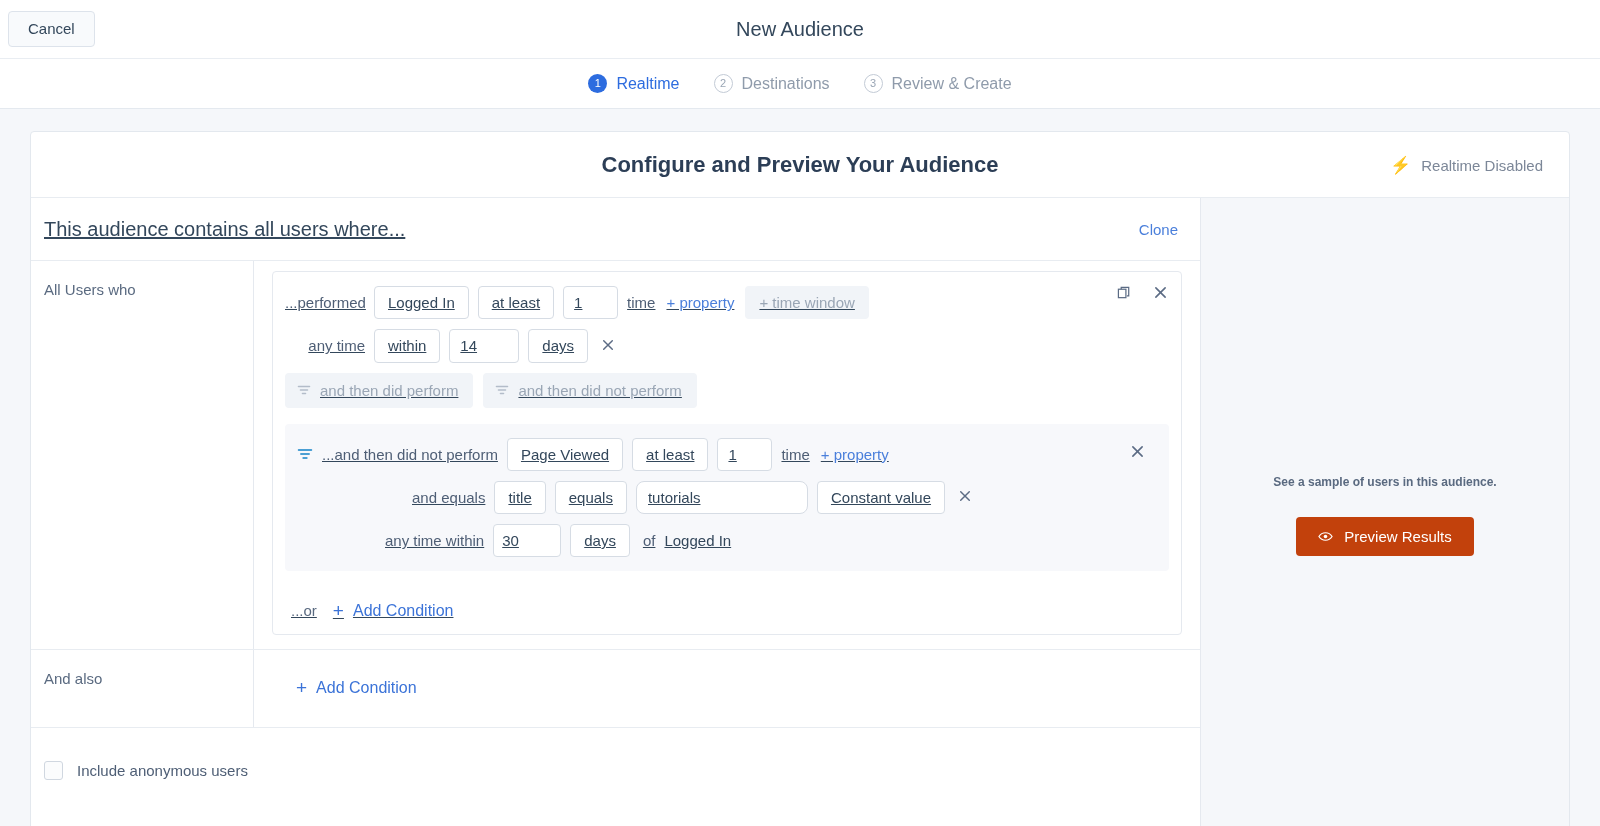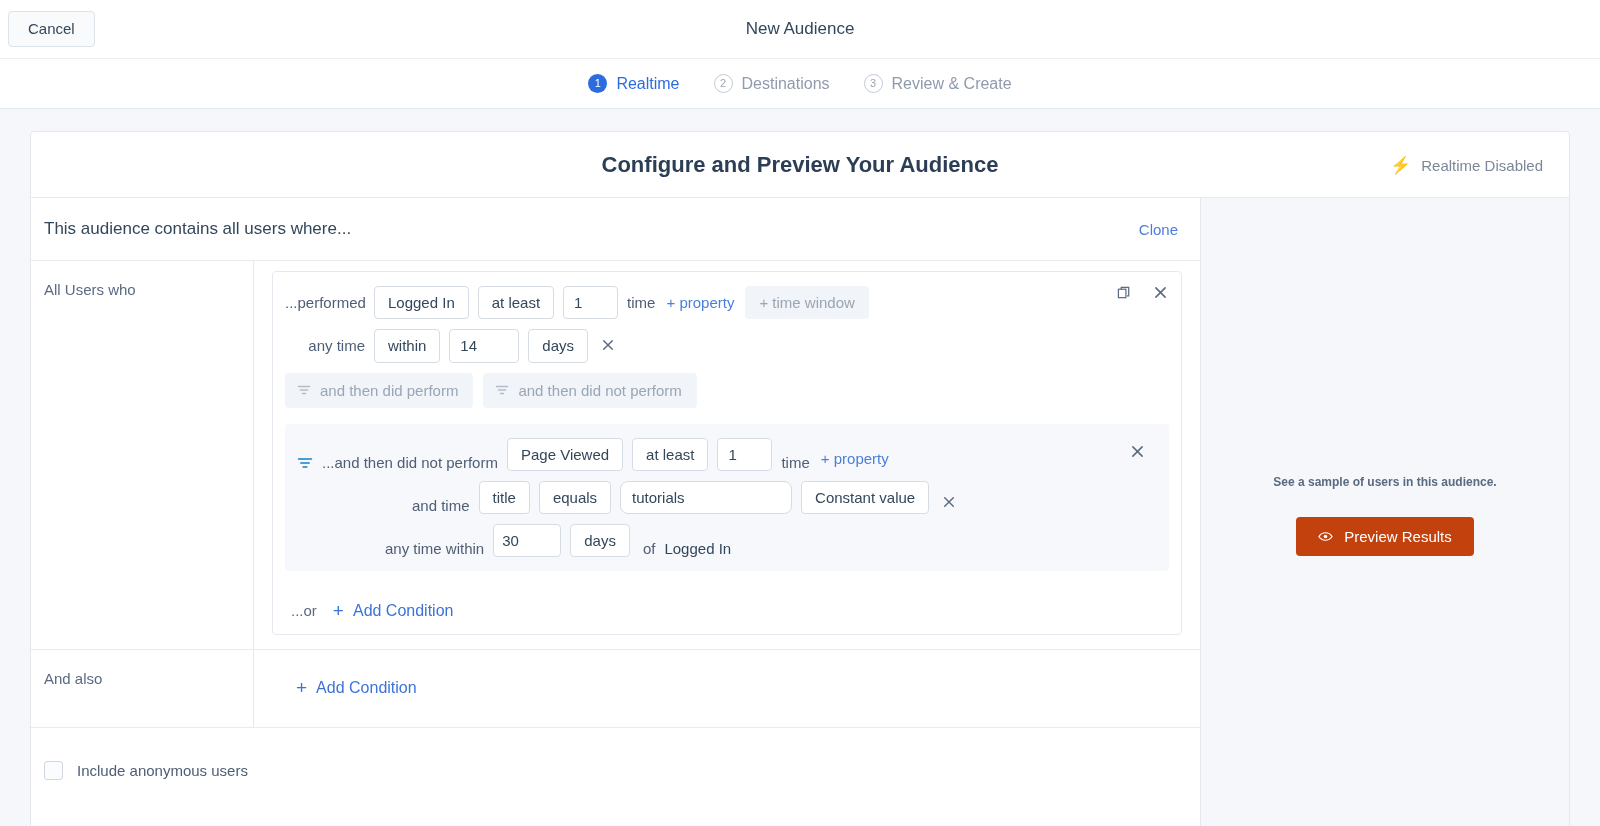--- a/index.html
+++ b/index.html
@@ -28,21 +28,21 @@
     background: #f8fafc;
     border: 1px solid #dde3eb;
     border-radius: 4px;
     cursor: pointer;
     line-height: 1.1;
   }
   .page-title {
     position: absolute;
     left: 0; right: 0;
     text-align: center;
-    font-size: 17px;
+    font-size: 20px;
     color: #33475b;
     pointer-events: none;
   }
 
   
   .steps {
     height: 50px;
     background: #ffffff;
     border-bottom: 1px solid #e4e9ef;
     display: flex;
@@ -129,21 +129,21 @@
 
   
   .contains-row {
     height: 63px;
     display: flex;
     align-items: center;
     justify-content: space-between;
     padding: 0 22px 0 13px;
     border-bottom: 1px solid #e8ecf1;
   }
-  .contains-text { font-size: 17px; color: #33475b; }
+  .contains-text { font-size: 20px; color: #33475b; text-decoration: underline; }
   .clone-link {
     font-size: 15px;
     color: #4a7fdb;
     cursor: pointer;
     background: none;
     border: none;
     font-family: inherit;
   }
 
   
@@ -163,20 +163,21 @@
     border-left: 1px solid #e5e9ef;
     padding: 10px 18px 14px 18px;
   }
 
   .cond-card {
     border: 1px solid #e5e9ef;
     border-radius: 4px;
     background: #fff;
     padding: 14px 12px 12px 12px;
     position: relative;
+    text-decoration: underline;
   }
   .cond-card-actions {
     position: absolute;
     top: 11px; right: 12px;
     display: flex;
     align-items: center;
     gap: 18px;
   }
   .icon-btn {
     background: none;
@@ -290,21 +291,21 @@
   
   .sub-cond {
     background: #f7f8fb;
     border-radius: 4px;
     margin-top: 16px;
     padding: 14px 12px 14px 12px;
     position: relative;
   }
   .sub-line {
     display: flex;
-    align-items: flex-end;
+    align-items: center;
     gap: 9px;
     margin-bottom: 10px;
   }
   .sub-line:last-child { margin-bottom: 0; }
   .sub-x {
     position: absolute;
     top: 18px; right: 20px;
   }
 
   .or-row {
@@ -495,21 +496,21 @@
                   </span>
                   <span class="lbl-txt">...and then did not perform</span>
                   <button class="pill">Page Viewed</button>
                   <button class="pill">at least</button>
                   <input class="num-input" value="1" style="">
                   <span class="lbl-txt">time</span>
                   <button class="link-btn">+ property</button>
                 </div>
 
                 <div class="sub-line" style="padding-left:115px">
-                  <span class="lbl-txt">and time</span>
+                  <span class="lbl-txt">and equals</span>
                   <button class="pill">title</button>
                   <button class="pill">equals</button>
                   <input class="text-input" value="tutorials" style="">
                   <button class="pill">Constant value</button>
                   <button class="x-btn">
                     <svg width="12" height="12" viewBox="0 0 14 14" stroke="currentColor" stroke-width="1.7" stroke-linecap="round" fill="none">
                       <path d="M2 2 L12 12 M12 2 L2 12"></path>
                     </svg>
                   </button>
                 </div>

